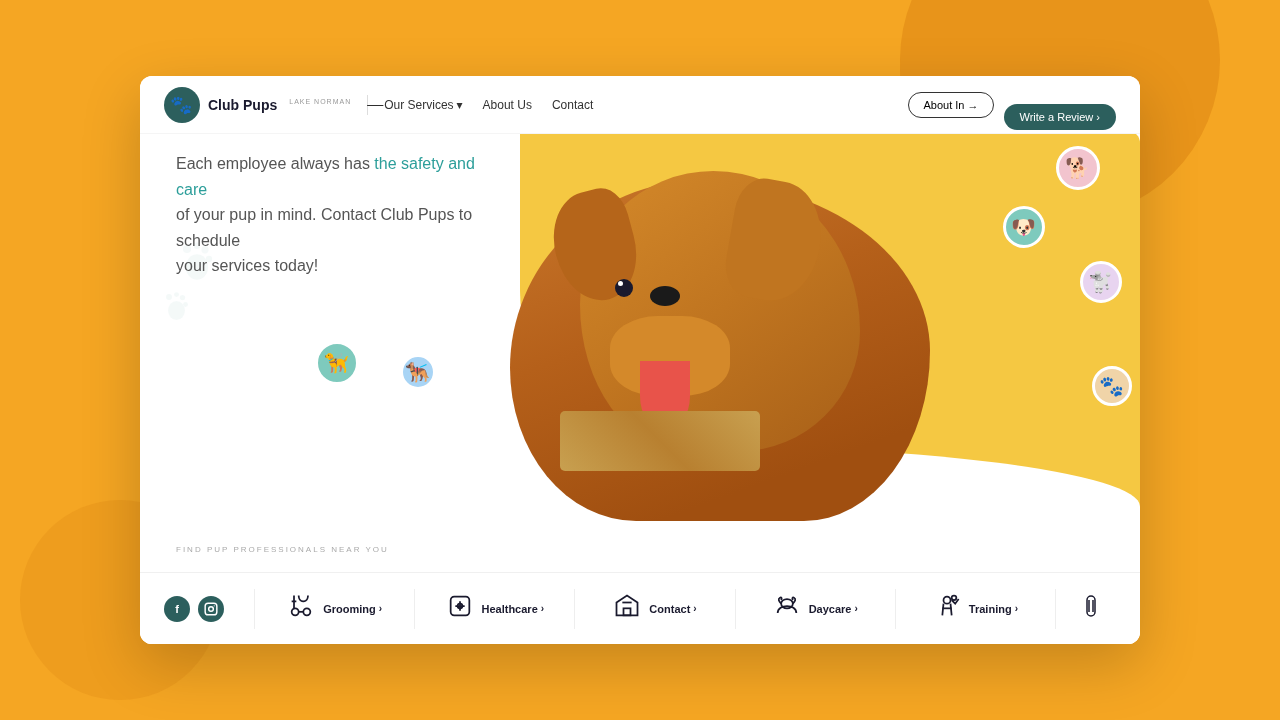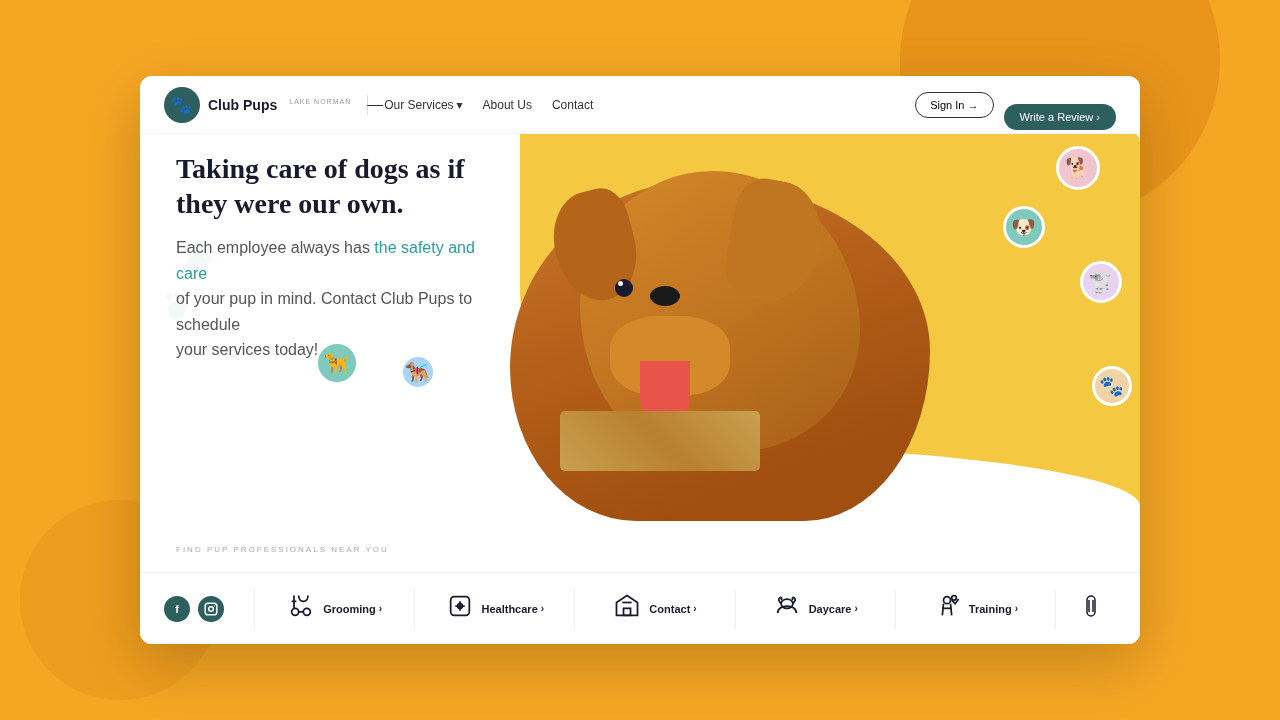--- a/index.html
+++ b/index.html
@@ -472,27 +472,26 @@
     <div class="nav-divider">—</div>
     <div class="nav-links">
       <a class="nav-link">
         <span>Our Services</span>
         <span>▾</span>
       </a>
       <a class="nav-link">About Us</a>
       <a class="nav-link">Contact</a>
     </div>
     <div class="nav-actions">
-      <button class="btn-signin">Sign In →</button>
+      <button class="btn-signin">About In →</button>
       <button class="btn-review">Write a Review ›</button>
     </div>
   </nav>
 
   <div class="hero-content">
-    <h1 class="hero-title">Taking care of dogs as if they were our own.</h1>
     <p class="hero-desc">
       Each employee always has <span>the safety and care</span><br>
       of your pup in mind. Contact Club Pups to schedule<br>
       your services today!
     </p>
   </div>
 
   <div class="find-text">FIND PUP PROFESSIONALS NEAR YOU</div>
 
   <div class="services-bar">

